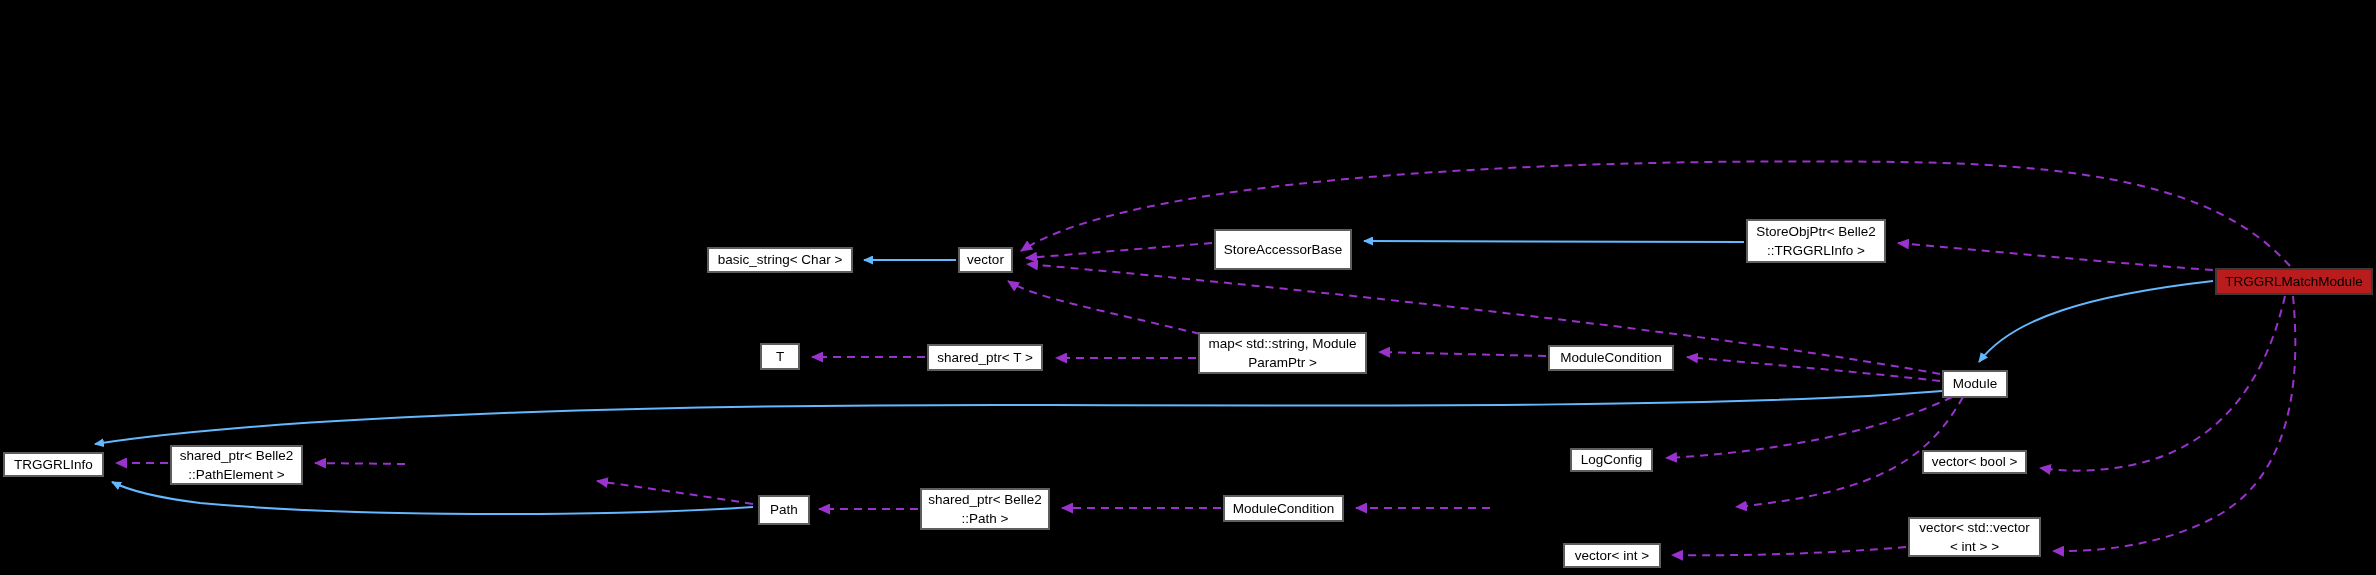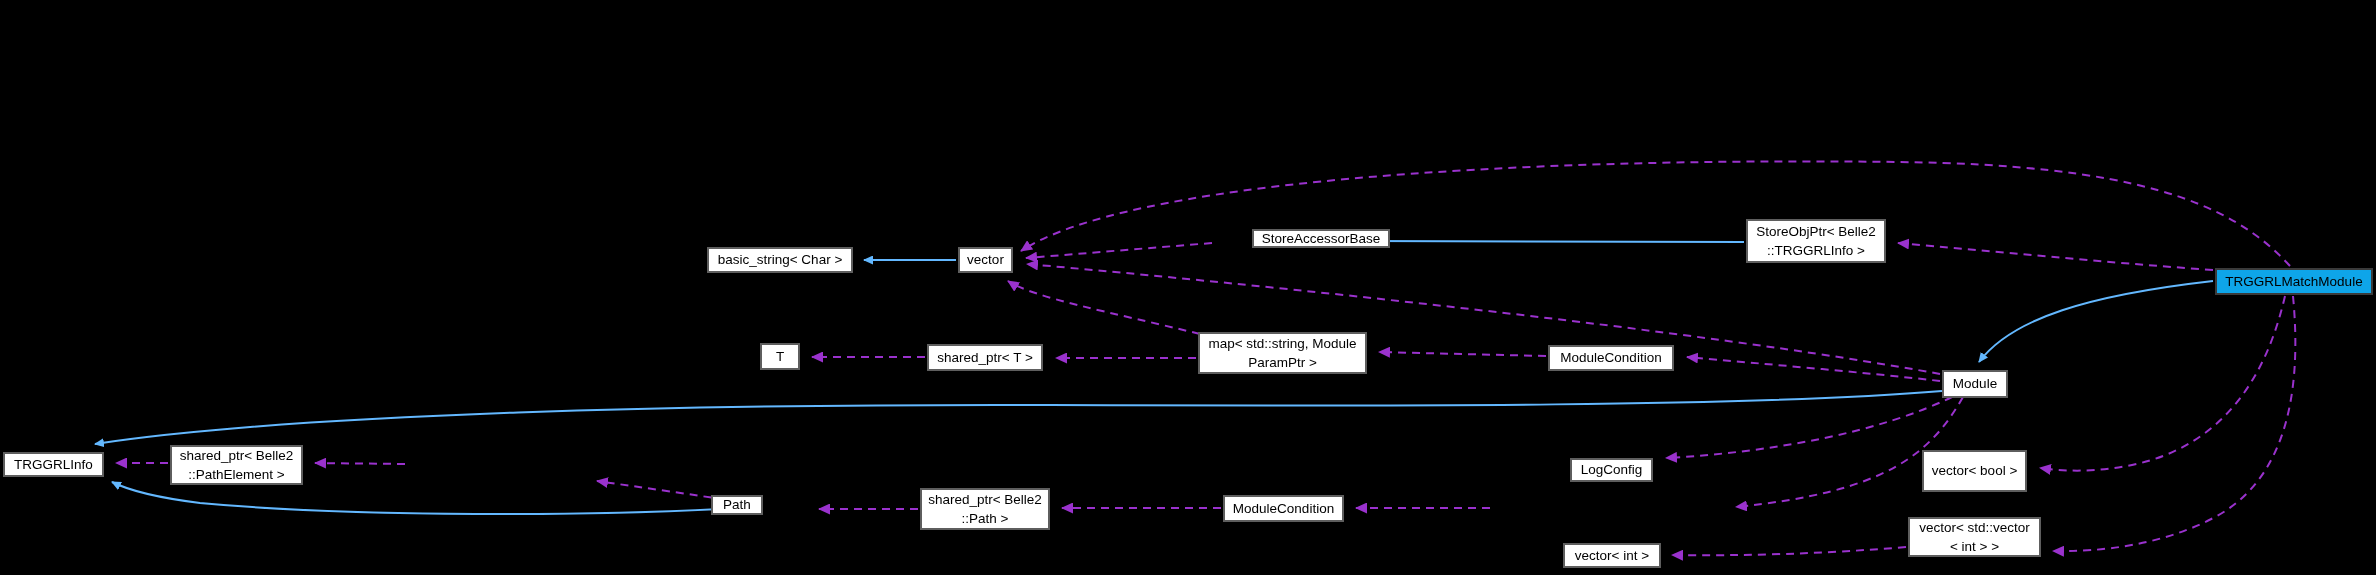--- a/index.html
+++ b/index.html
@@ -2,21 +2,21 @@
 <html><head>
 <meta charset="utf-8">
 <style>
   html,body{margin:0;padding:0;background:#000;}
   #canvas{position:relative;width:2376px;height:575px;background:#000;overflow:hidden;
           font-family:"Liberation Sans", sans-serif;}
   #edges{position:absolute;left:0;top:0;}
   .node{position:absolute;box-sizing:border-box;display:flex;align-items:center;justify-content:center;
         background:#ffffff;border:2px solid #5e5e5e;color:#000;font-size:13.5px;line-height:1.42;
         text-align:center;white-space:pre-line;padding:0 4px;cursor:pointer;}
-  .node.root{background:#0ea5e9;border-color:#3a3a3a;}
+  .node.root{background:#b91c1c;border-color:#3a3a3a;}
   .edge-inherit{stroke:#63b8ff;stroke-width:2;fill:none;}
   .edge-use{stroke:#9a32cd;stroke-width:2;fill:none;stroke-dasharray:8,6;}
 </style>
 </head>
 <body>
 
 <div id="canvas">
 
   <svg id="edges" width="2376" height="575" viewBox="0 0 2376 575">
     <defs>
@@ -51,36 +51,36 @@
     <path class="edge-use" marker-end="url(#arrP)" d="M753,504 C690,494 645,488 597,481"></path>
     <path class="edge-use" marker-end="url(#arrP)" d="M405,464 L315,463"></path>
     <path class="edge-use" marker-end="url(#arrP)" d="M168,463 L116,463"></path>
     <path class="edge-use" marker-end="url(#arrP)" d="M2285,296 C2268,370 2228,445 2132,465 C2092,473 2062,471 2040,468"></path>
     <path class="edge-use" marker-end="url(#arrP)" d="M2293,296 C2302,390 2287,477 2217,516 C2162,546 2098,552 2053,551"></path>
     <path class="edge-use" marker-end="url(#arrP)" d="M1906,547 C1822,554 1742,556 1672,555"></path>
   </svg>
 
   <div class="node" style="left:707px;top:247px;width:146px;height:26px">basic_string&lt; Char &gt;</div>
   <div class="node" style="left:958px;top:247px;width:55px;height:26px">vector</div>
-  <div class="node" style="left:1252px;top:229px;width:138px;height:19px">StoreAccessorBase</div>
+  <div class="node" style="left:1214px;top:229px;width:138px;height:41px">StoreAccessorBase</div>
   <div class="node" style="left:1746px;top:219px;width:140px;height:44px">StoreObjPtr&lt; Belle2
 ::TRGGRLInfo &gt;</div>
   <div class="node root" style="left:2215px;top:268px;width:158px;height:27px">TRGGRLMatchModule</div>
   <div class="node" style="left:760px;top:343px;width:40px;height:27px">T</div>
   <div class="node" style="left:927px;top:344px;width:116px;height:27px">shared_ptr&lt; T &gt;</div>
   <div class="node" style="left:1198px;top:332px;width:169px;height:42px">map&lt; std::string, Module
 ParamPtr &gt;</div>
   <div class="node" style="left:1548px;top:345px;width:126px;height:26px">ModuleCondition</div>
   <div class="node" style="left:1942px;top:370px;width:66px;height:28px">Module</div>
   <div class="node" style="left:3px;top:452px;width:101px;height:25px">TRGGRLInfo</div>
   <div class="node" style="left:170px;top:445px;width:133px;height:40px">shared_ptr&lt; Belle2
 ::PathElement &gt;</div>
-  <div class="node" style="left:711px;top:495px;width:52px;height:20px">Path</div>
+  <div class="node" style="left:758px;top:495px;width:52px;height:30px">Path</div>
   <div class="node" style="left:920px;top:488px;width:130px;height:42px">shared_ptr&lt; Belle2
 ::Path &gt;</div>
   <div class="node" style="left:1223px;top:495px;width:121px;height:27px">ModuleCondition</div>
-  <div class="node" style="left:1570px;top:458px;width:83px;height:24px">LogConfig</div>
-  <div class="node" style="left:1922px;top:450px;width:105px;height:42px">vector&lt; bool &gt;</div>
+  <div class="node" style="left:1570px;top:448px;width:83px;height:24px">LogConfig</div>
+  <div class="node" style="left:1922px;top:450px;width:105px;height:24px">vector&lt; bool &gt;</div>
   <div class="node" style="left:1908px;top:517px;width:133px;height:40px">vector&lt; std::vector
 &lt; int &gt; &gt;</div>
   <div class="node" style="left:1563px;top:543px;width:98px;height:25px">vector&lt; int &gt;</div>
 
 </div>
 
 </body></html>

